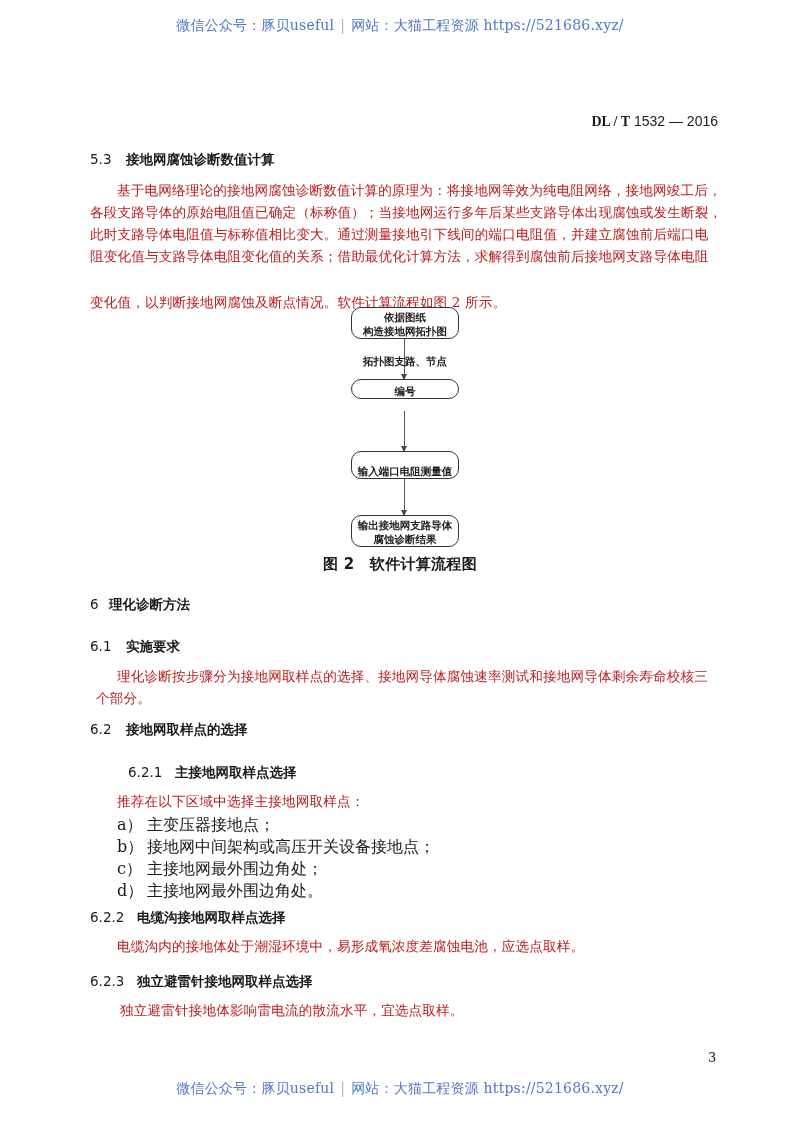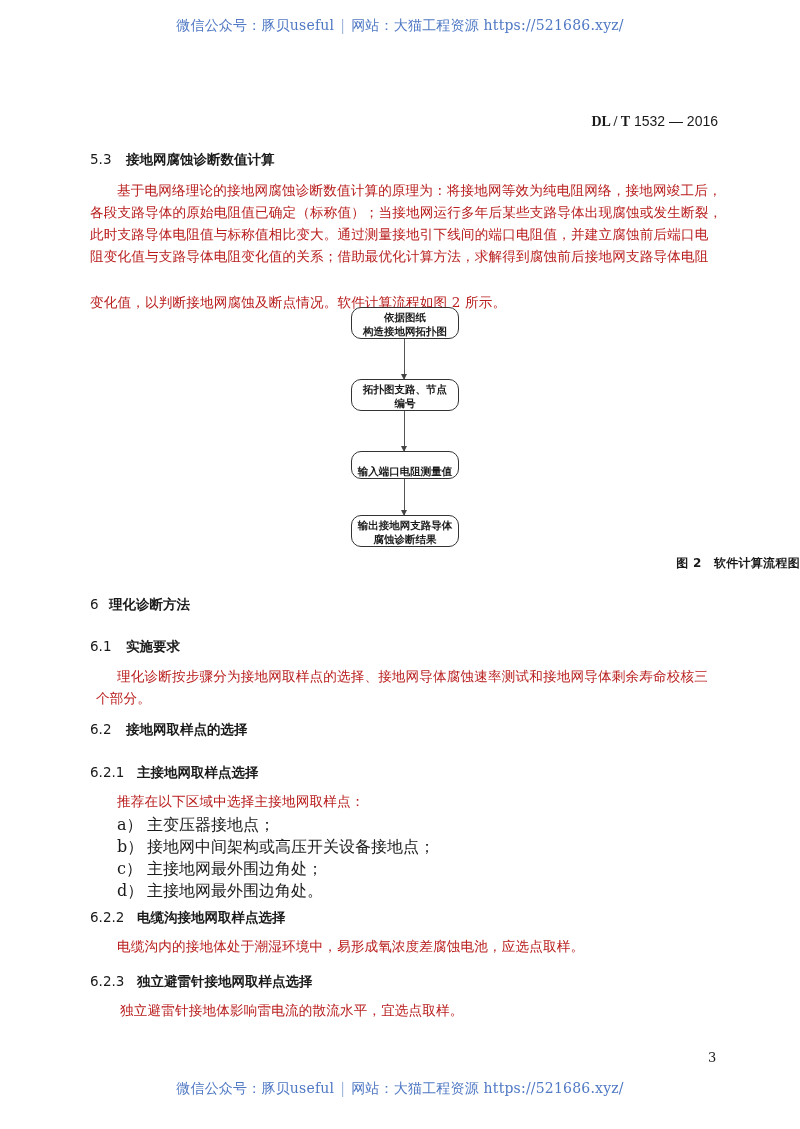--- a/index.html
+++ b/index.html
@@ -40,22 +40,22 @@
   }
   .fc-arrow {
     position: absolute; width: 1px; background: #555;
   }
   .fc-arrow::after {
     content: ""; position: absolute; left: -3px; bottom: -1px;
     border-left: 3.5px solid transparent; border-right: 3.5px solid transparent;
     border-top: 6px solid #444;
   }
   .caption {
-    font-family: "DejaVu Sans", sans-serif; font-size: 12px; font-weight: bold;
-    left: 0; width: 800px; text-align: right; letter-spacing: 0.3px;
+    font-family: "DejaVu Sans", sans-serif; font-size: 15px; font-weight: bold;
+    left: 0; width: 800px; text-align: center; letter-spacing: 0.3px;
   }
   .page-num { font-size: 13px; }
 </style>
 </head>
 <body>
 
 <div class="abs watermark" style="top:17px;">
   <span>微信公众号：豚贝useful</span><span class="sep">|</span><span>网站：大猫工程资源 https://521686.xyz/</span>
 </div>
 
@@ -74,21 +74,21 @@
 <div class="abs para" style="left:90px; top:248px;">阻变化值与支路导体电阻变化值的关系；借助最优化计算方法，求解得到腐蚀前后接地网支路导体电阻</div>
 <div class="abs para" style="left:90px; top:270px;margin-top:24px;">变化值，以判断接地网腐蚀及断点情况。软件计算流程如图 2 所示。</div>
 
 <div>
   <div class="fc-box" style="left:351px; top:307px; width:108px; height:32px;">
     <span>依据图纸</span>
     <span>构造接地网拓扑图</span>
   </div>
   <div class="fc-arrow" style="left:404px; top:339px; height:40px;"></div>
 
-  <div class="fc-box" style="left:351px; top:379px; width:108px; height:32px;">
+  <div class="fc-box" style="left:351px; top:379px; width:108px; height:20px;gap:16px;">
     <span>拓扑图支路、节点</span>
     <span>编号</span>
   </div>
   <div class="fc-arrow" style="left:404px; top:411px; height:40px;"></div>
 
   <div class="fc-box" style="left:351px; top:451px; width:108px; height:28px;">
     <span>输入端口电阻测量值</span>
   </div>
   <div class="fc-arrow" style="left:404px; top:479px; height:36px;"></div>
 
@@ -108,21 +108,21 @@
   <span class="num" style="width:36px;">6.1</span><span>实施要求</span>
 </div>
 <div class="abs para" style="left:117px; top:668px;">理化诊断按步骤分为接地网取样点的选择、接地网导体腐蚀速率测试和接地网导体剩余寿命校核三</div>
 <div class="abs para" style="left:96px; top:690px;">个部分。</div>
 
 <div class="abs heading" style="left:90px; top:721px;">
   <span class="num" style="width:36px;">6.2</span><span>接地网取样点的选择</span>
 </div>
 
 <div class="abs heading" style="left:90px; top:764px;">
-  <span class="num" style="width:47px;">6.2.1</span><span>主接地网取样点选择</span>
+  <span class="num" style="width:47px;margin-left:38px;">6.2.1</span><span>主接地网取样点选择</span>
 </div>
 <div class="abs para" style="left:117px; top:793px;">推荐在以下区域中选择主接地网取样点：</div>
 
 <div class="abs list-item" style="left:117px; top:815px;">
   <span class="mark">a）</span><span>主变压器接地点；</span>
 </div>
 <div class="abs list-item" style="left:117px; top:837px;">
   <span class="mark">b）</span><span>接地网中间架构或高压开关设备接地点；</span>
 </div>
 <div class="abs list-item" style="left:117px; top:859px;">

